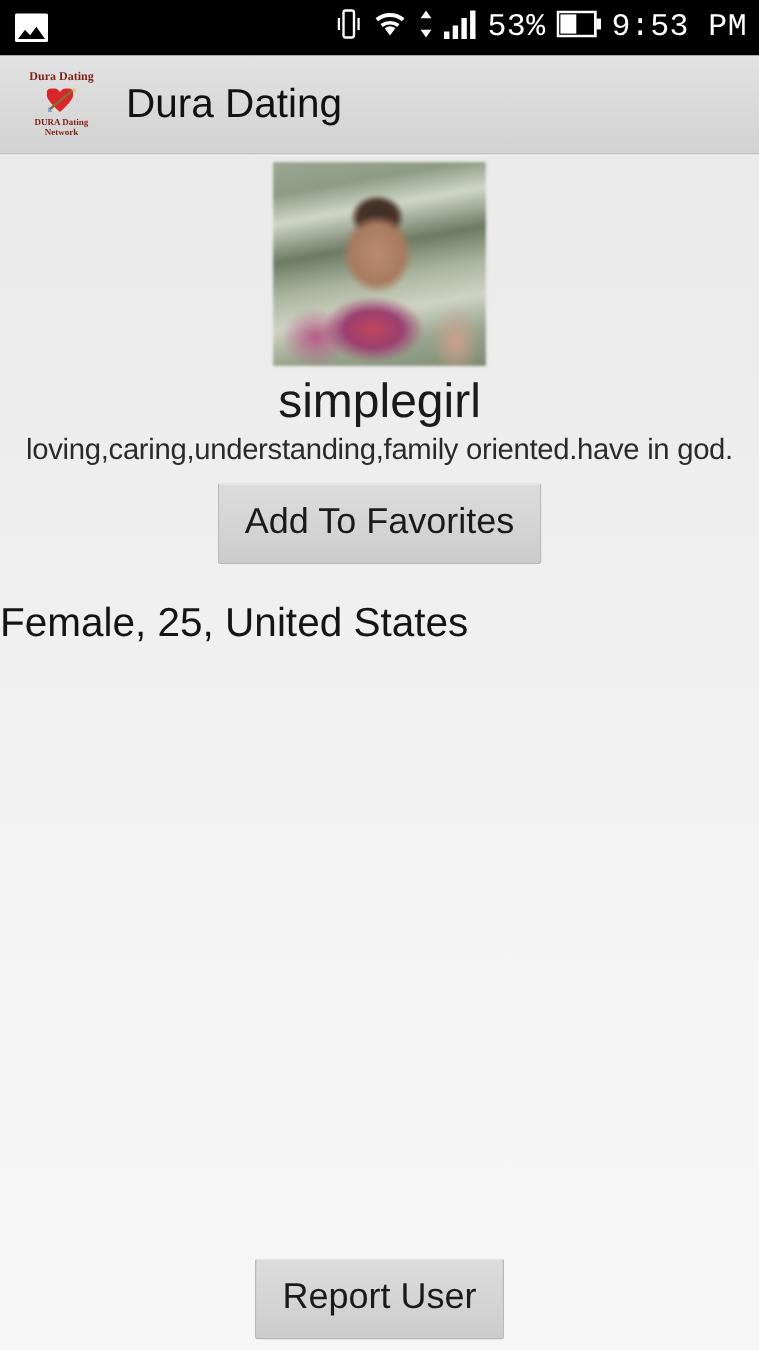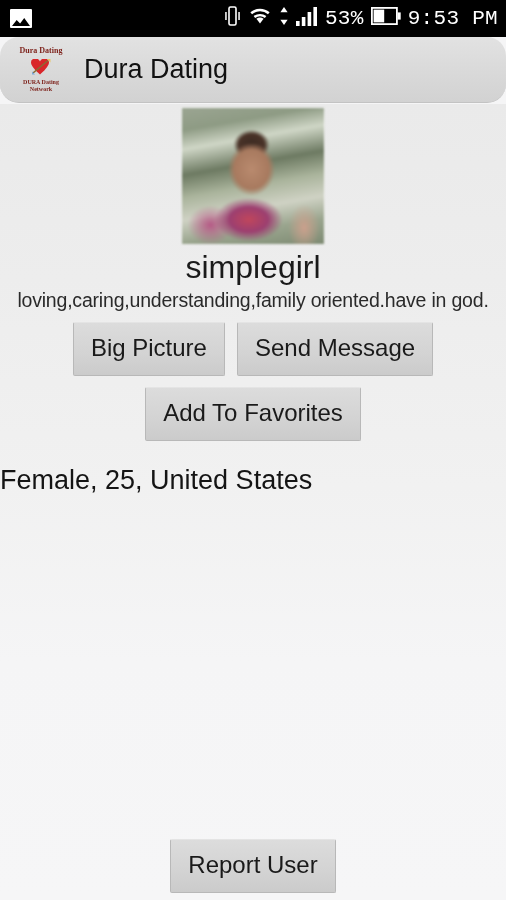--- a/index.html
+++ b/index.html
@@ -64,21 +64,20 @@
   #action-bar {
     position: absolute;
     left: 0; top: 37px;
     width: 506px; height: 66px;
     background: linear-gradient(#e2e2e2, #d9d9d9 55%, #d2d2d2);
     border-bottom: 1px solid #c3c3c3;
     box-sizing: border-box;
     display: flex;
     align-items: center;
     padding-left: 14px;
-    border-radius: 19px;
   }
   #app-logo {
     width: 54px; height: 54px;
     position: relative;
     flex: 0 0 auto;
     display: flex;
     flex-direction: column;
     align-items: center;
     justify-content: center;
   }
@@ -284,24 +283,20 @@
   <div id="content">
 
     <div id="photo-wrap">
       <div id="profile-photo"></div>
     </div>
 
     <div id="username">simplegirl</div>
 
     <div id="bio">loving,caring,understanding,family oriented.have in god.</div>
 
-    <div class="btn-row">
-      <button class="btn">Big Picture</button>
-      <button class="btn">Send Message</button>
-    </div>
 
     <div class="btn-row">
       <button class="btn">Add To Favorites</button>
     </div>
 
     <div id="demographics">Female, 25, United States</div>
 
     <div id="report-row">
       <button class="btn">Report User</button>
     </div>

